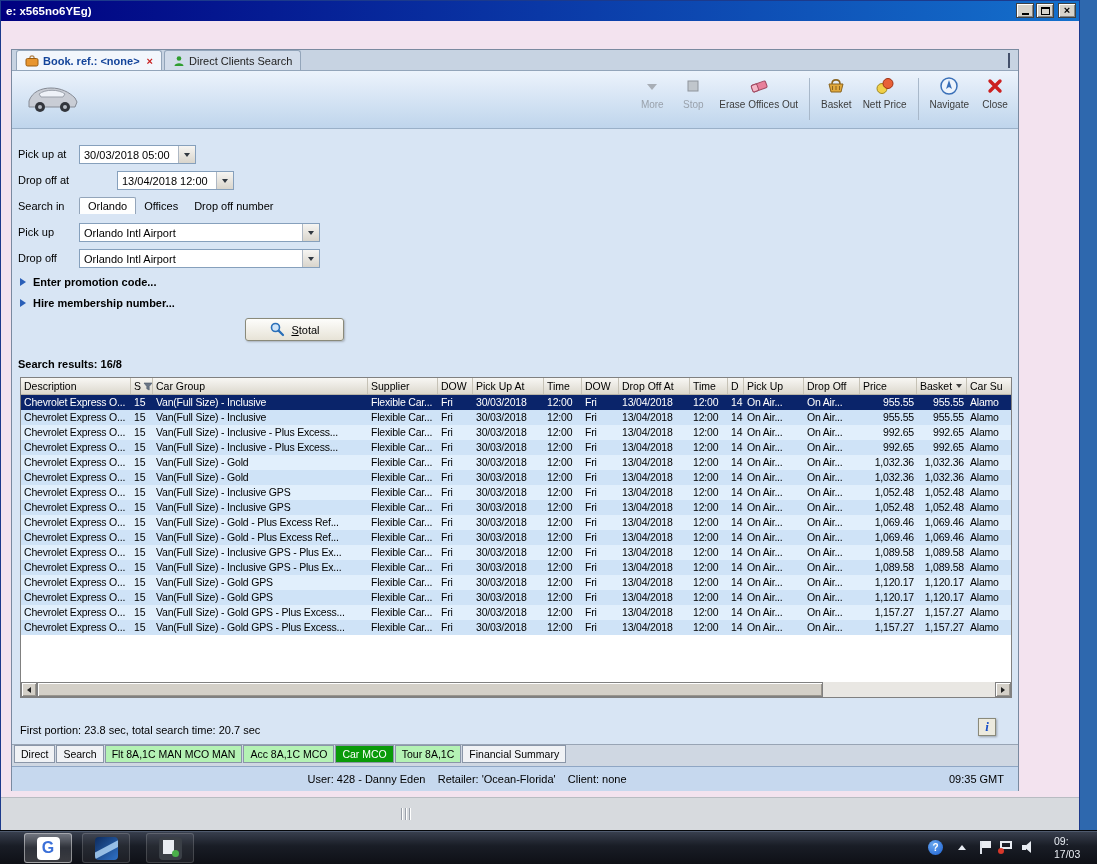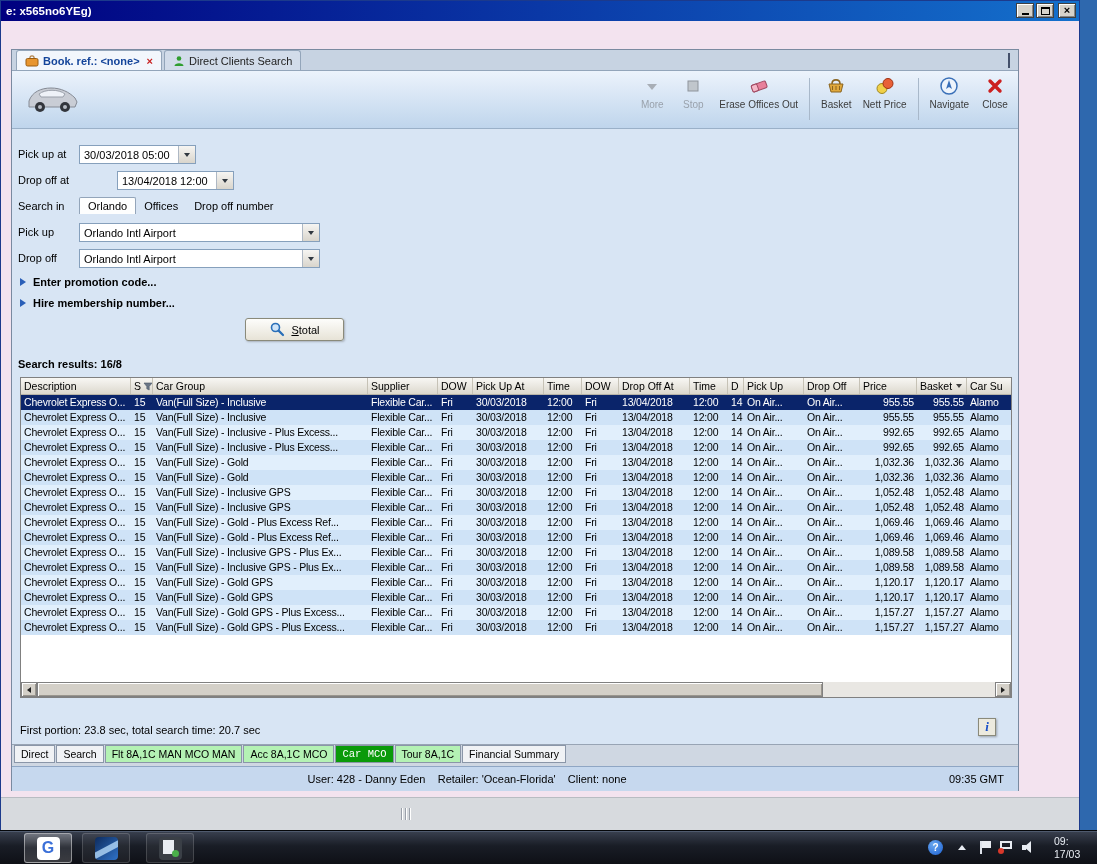--- a/index.html
+++ b/index.html
@@ -73,21 +73,21 @@
 .sb-thumb{position:absolute;left:0;top:0;height:15px;width:82%;background:#d4d0c8;border:1px solid #808080;box-shadow:inset 1px 1px 0 #fff,inset -1px -1px 0 #9a968e;}
 .tri-l{width:0;height:0;border-top:3.5px solid transparent;border-bottom:3.5px solid transparent;border-right:4.5px solid #202020;}
 .tri-r{width:0;height:0;border-top:3.5px solid transparent;border-bottom:3.5px solid transparent;border-left:4.5px solid #202020;}
 
 
 .timing{position:absolute;left:8px;top:674px;font-size:11px;white-space:nowrap;}
 .info-btn{position:absolute;left:966px;top:668px;width:18px;height:18px;background:#eceade;border:1px solid #8a8a7a;box-shadow:1px 1px 2px rgba(60,60,60,.4);font-family:"Liberation Serif",serif;font-style:italic;font-weight:bold;color:#1a50c8;font-size:13px;display:flex;align-items:center;justify-content:center;}
 #bottom-tabs{position:absolute;left:0;top:694px;width:100%;height:22px;background:#cfd7e2;border-top:1px solid #98a4b4;display:flex;align-items:flex-start;padding:0 0 0 2px;}
 .btab{height:18px;line-height:16px;padding:0 6px;font-size:10.5px;border:1px solid #8a96a8;margin-right:1px;white-space:nowrap;background:#f0f2f5;}
 .btab.green{background:#b4f2b4;}
-.btab.active-green{background:#0a9a0a;color:#fff;font-family:Liberation Mono, monospace;}
+.btab.active-green{background:#0a9a0a;color:#fff;}
 .statusbar{position:absolute;left:0;top:716px;width:100%;height:25px;background:#c6d8ee;border-top:1px solid #8fa6c4;display:flex;align-items:center;font-size:11px;padding-left:24px;}
 .sb-center{flex:1;text-align:center;white-space:pre;}
 .sb-time{width:120px;text-align:right;padding-right:14px;white-space:nowrap;}
 
 
 .bottom-strip{position:absolute;left:0;top:796px;width:1078px;height:33px;background:#d7dade;border-top:1px solid #b8bcc2;}
 .grip{position:absolute;left:400px;top:10px;display:flex;gap:2px;}
 .grip span{width:2px;height:12px;background:#9aa0aa;border-right:1px solid #fff;}
 
 

